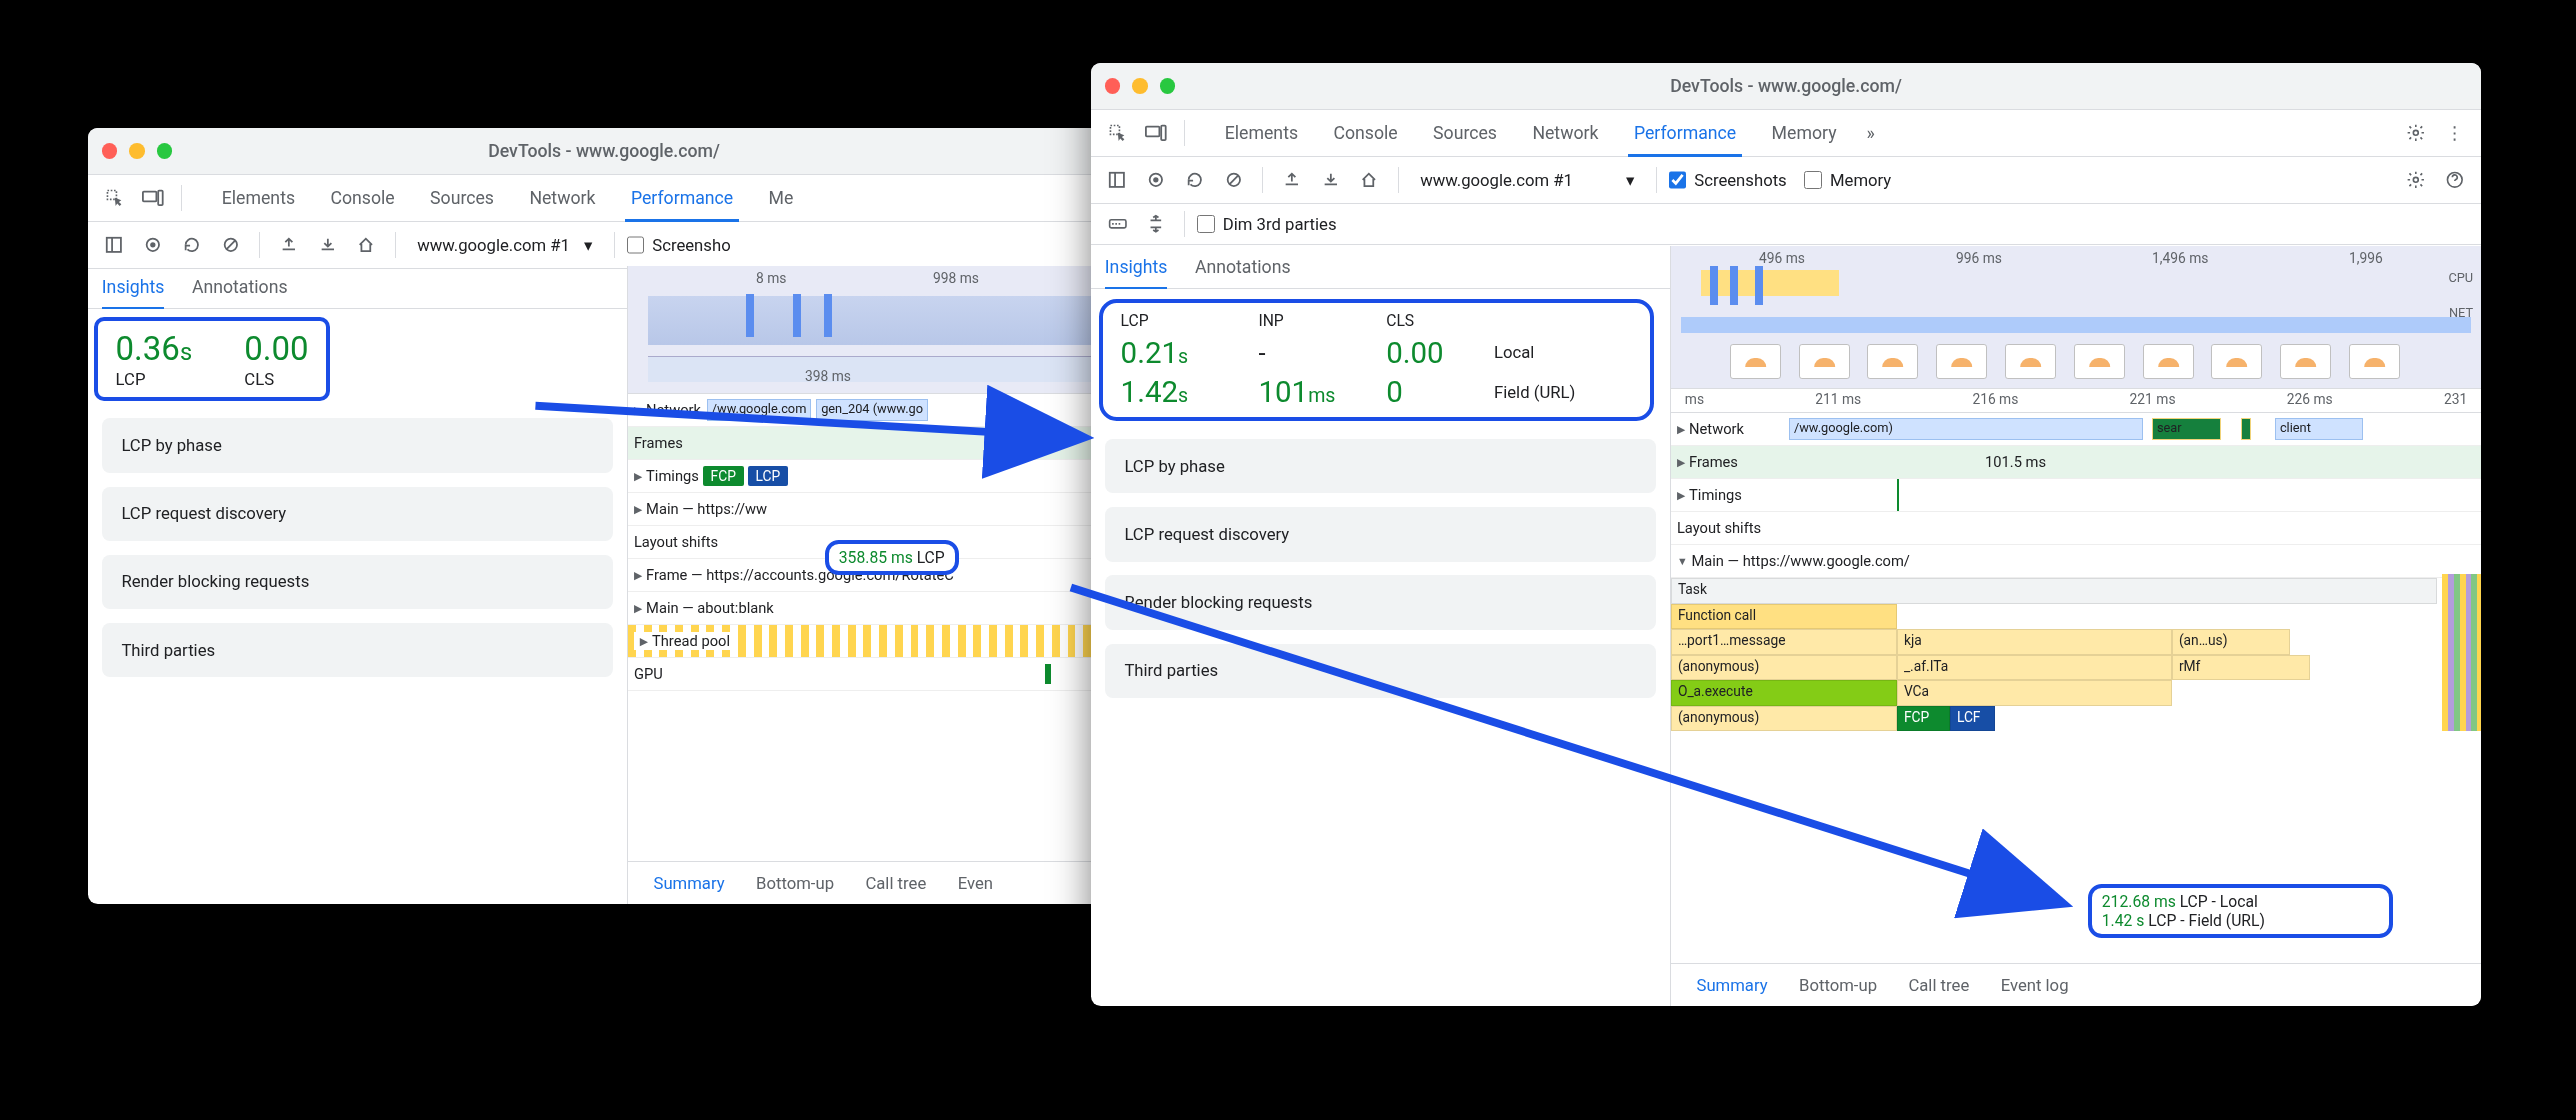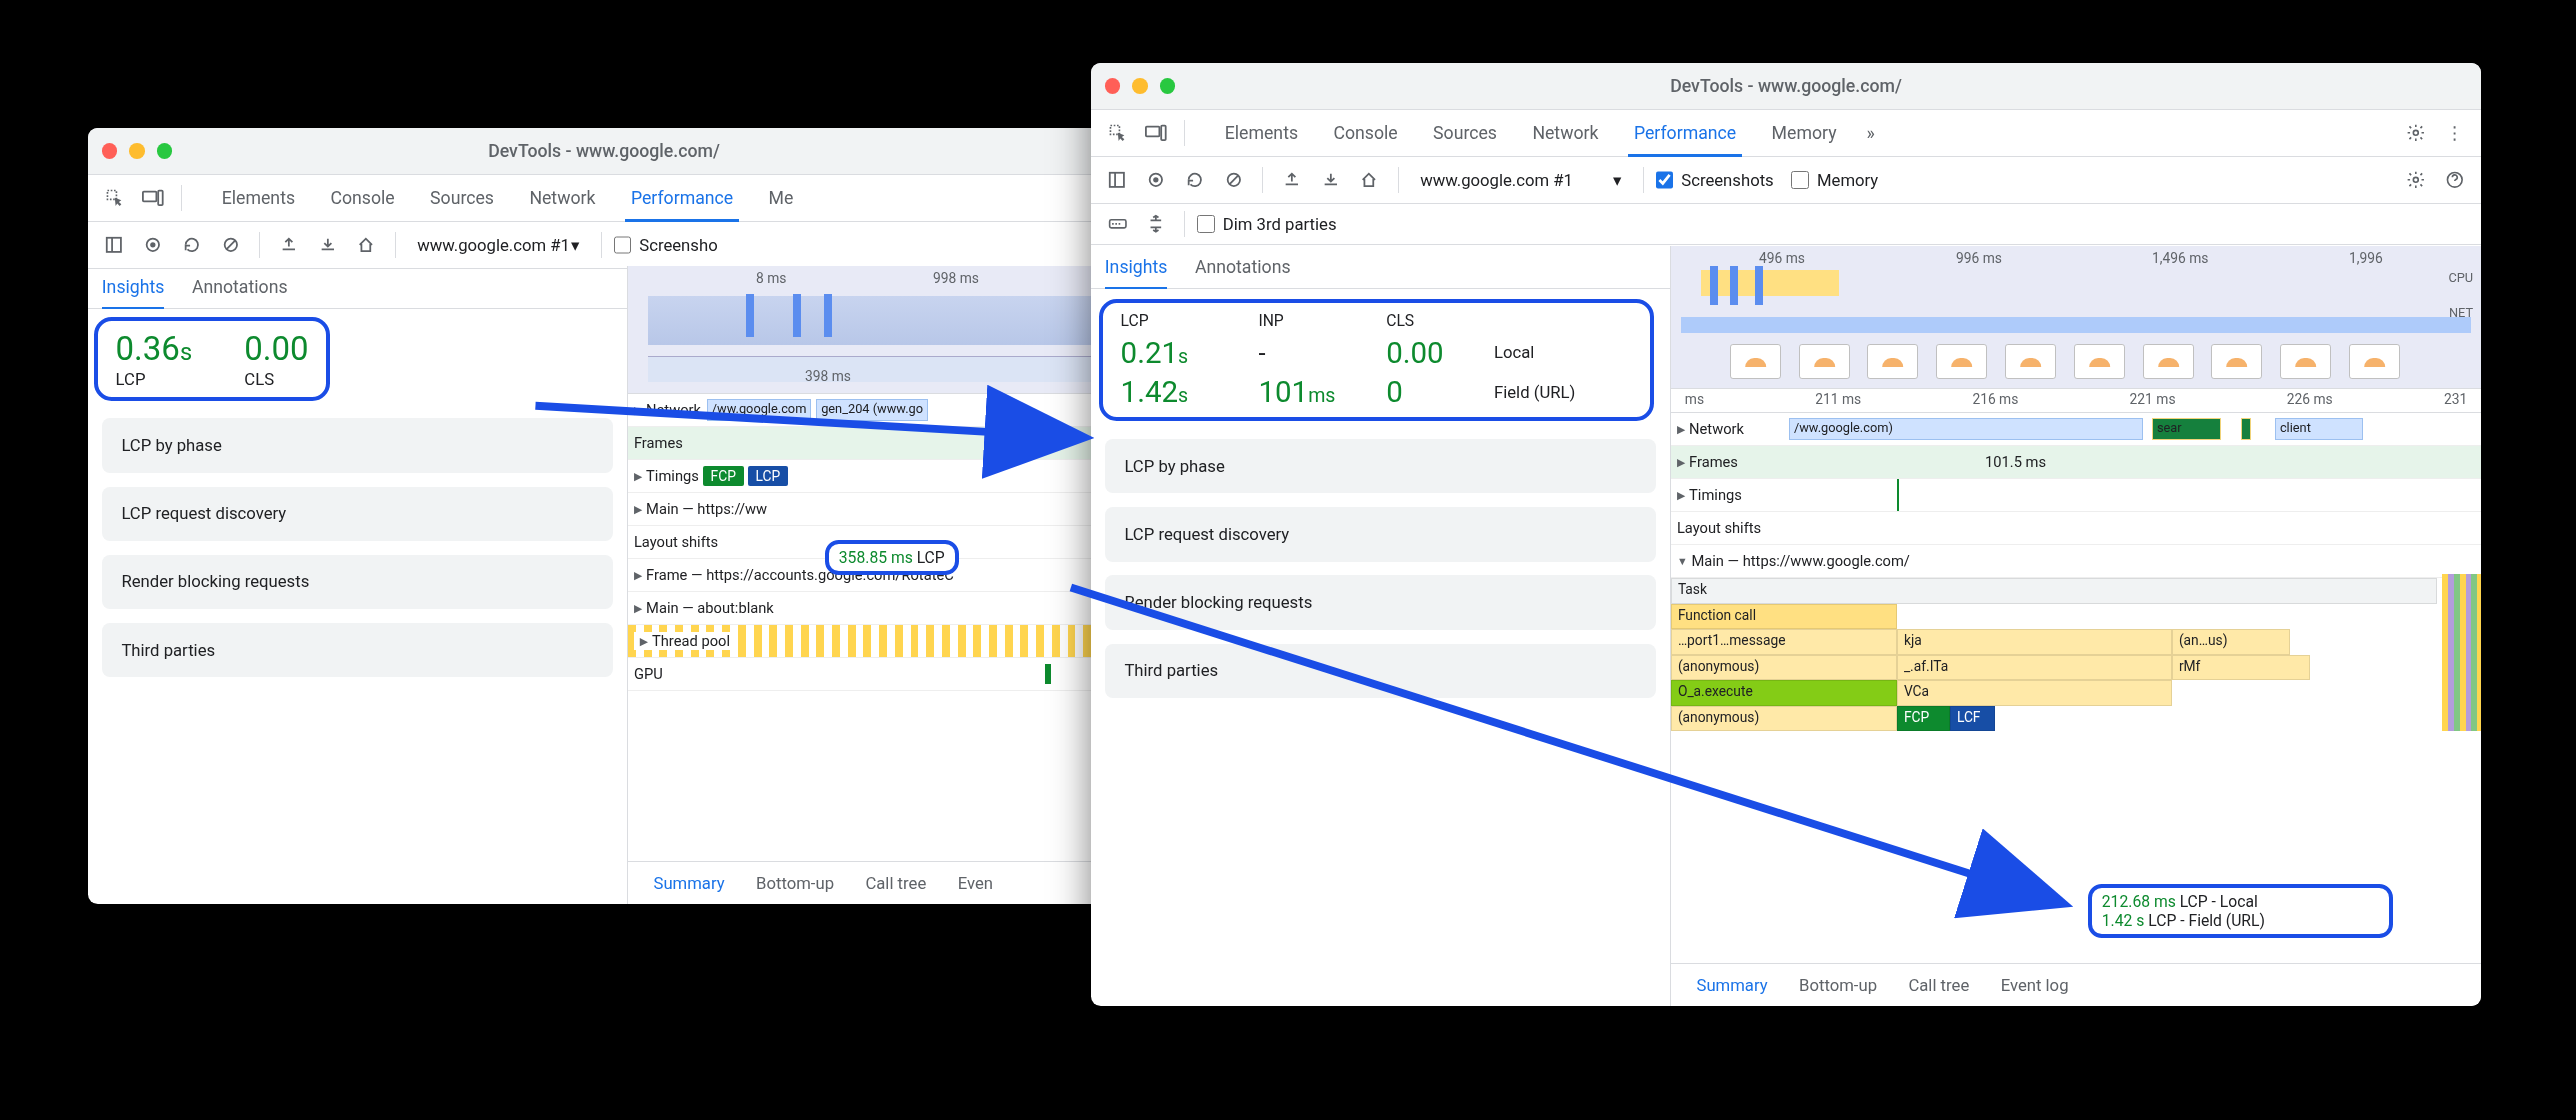--- a/index.html
+++ b/index.html
@@ -236,21 +236,21 @@
     align-items: center;
     gap: 7.9px;
     font-size: 16.7px;
     color: #202124;
   }
   input[type=checkbox] { width: 17.7px; height: 17.7px; accent-color: #1a73e8; }
   .sep { width: 1px; height: 25.5px; background: #dadce0; margin: 0 5.9px; }
   .select-box {
     display: flex;
     align-items: center;
-    gap: 1px;
+    gap: 14px;
     padding: 3.9px 9.8px;
     color: #202124;
     font-size: 16.7px;
   }
   svg.arrow {
     position: absolute;
     overflow: visible;
     pointer-events: none;
     z-index: 20;
   }
@@ -391,21 +391,21 @@
 
   <div style="position:absolute; top:138px; bottom:0; left:0; right:0;">
 
     <div class="left-panel">
       <div class="subtabs">
         <div class="subtab active">Insights</div>
         <div class="subtab">Annotations</div>
       </div>
 
       
-      <div class="metrics-box" style="margin-left:5.9px;">
+      <div class="metrics-box" style="margin-left:5.9px;border-radius:10px;">
         <div class="metric-col">
           <div class="metric-val"><span>0.36</span><span class="unit">s</span></div>
           <div class="metric-label">LCP</div>
         </div>
         <div class="metric-col" style="margin-right:0;">
           <div class="metric-val">0.00</div>
           <div class="metric-label">CLS</div>
         </div>
       </div>
 

